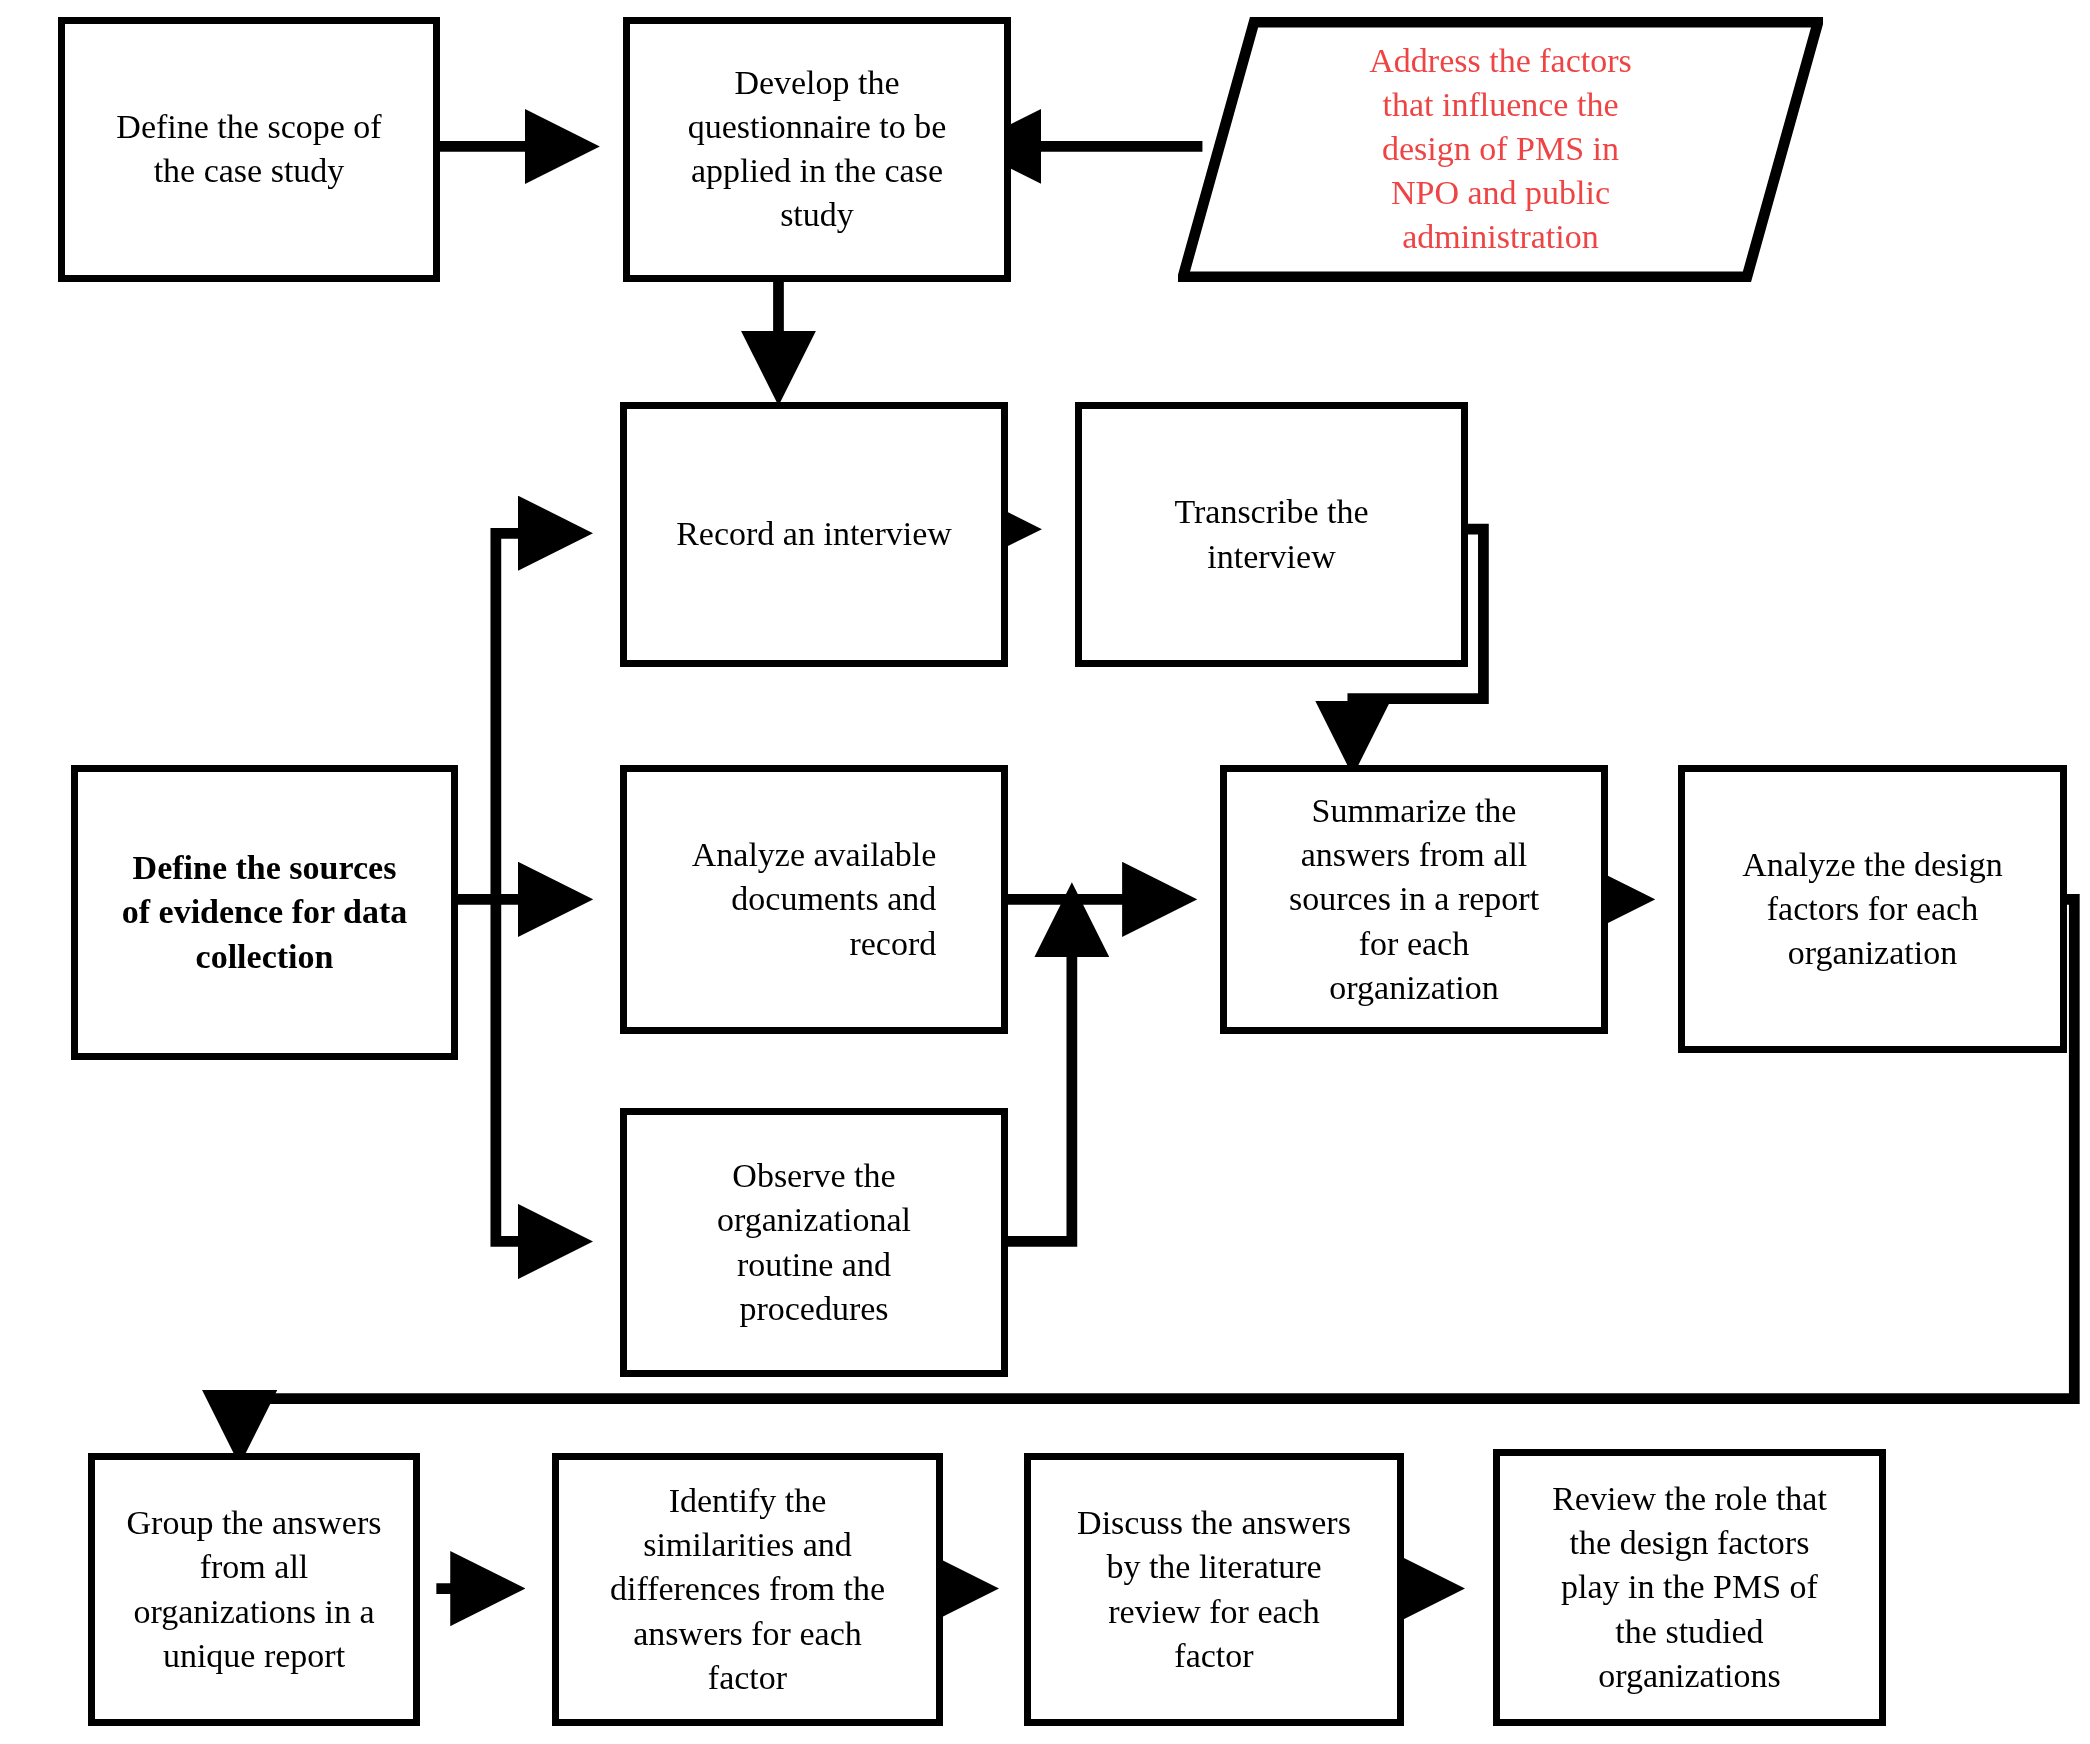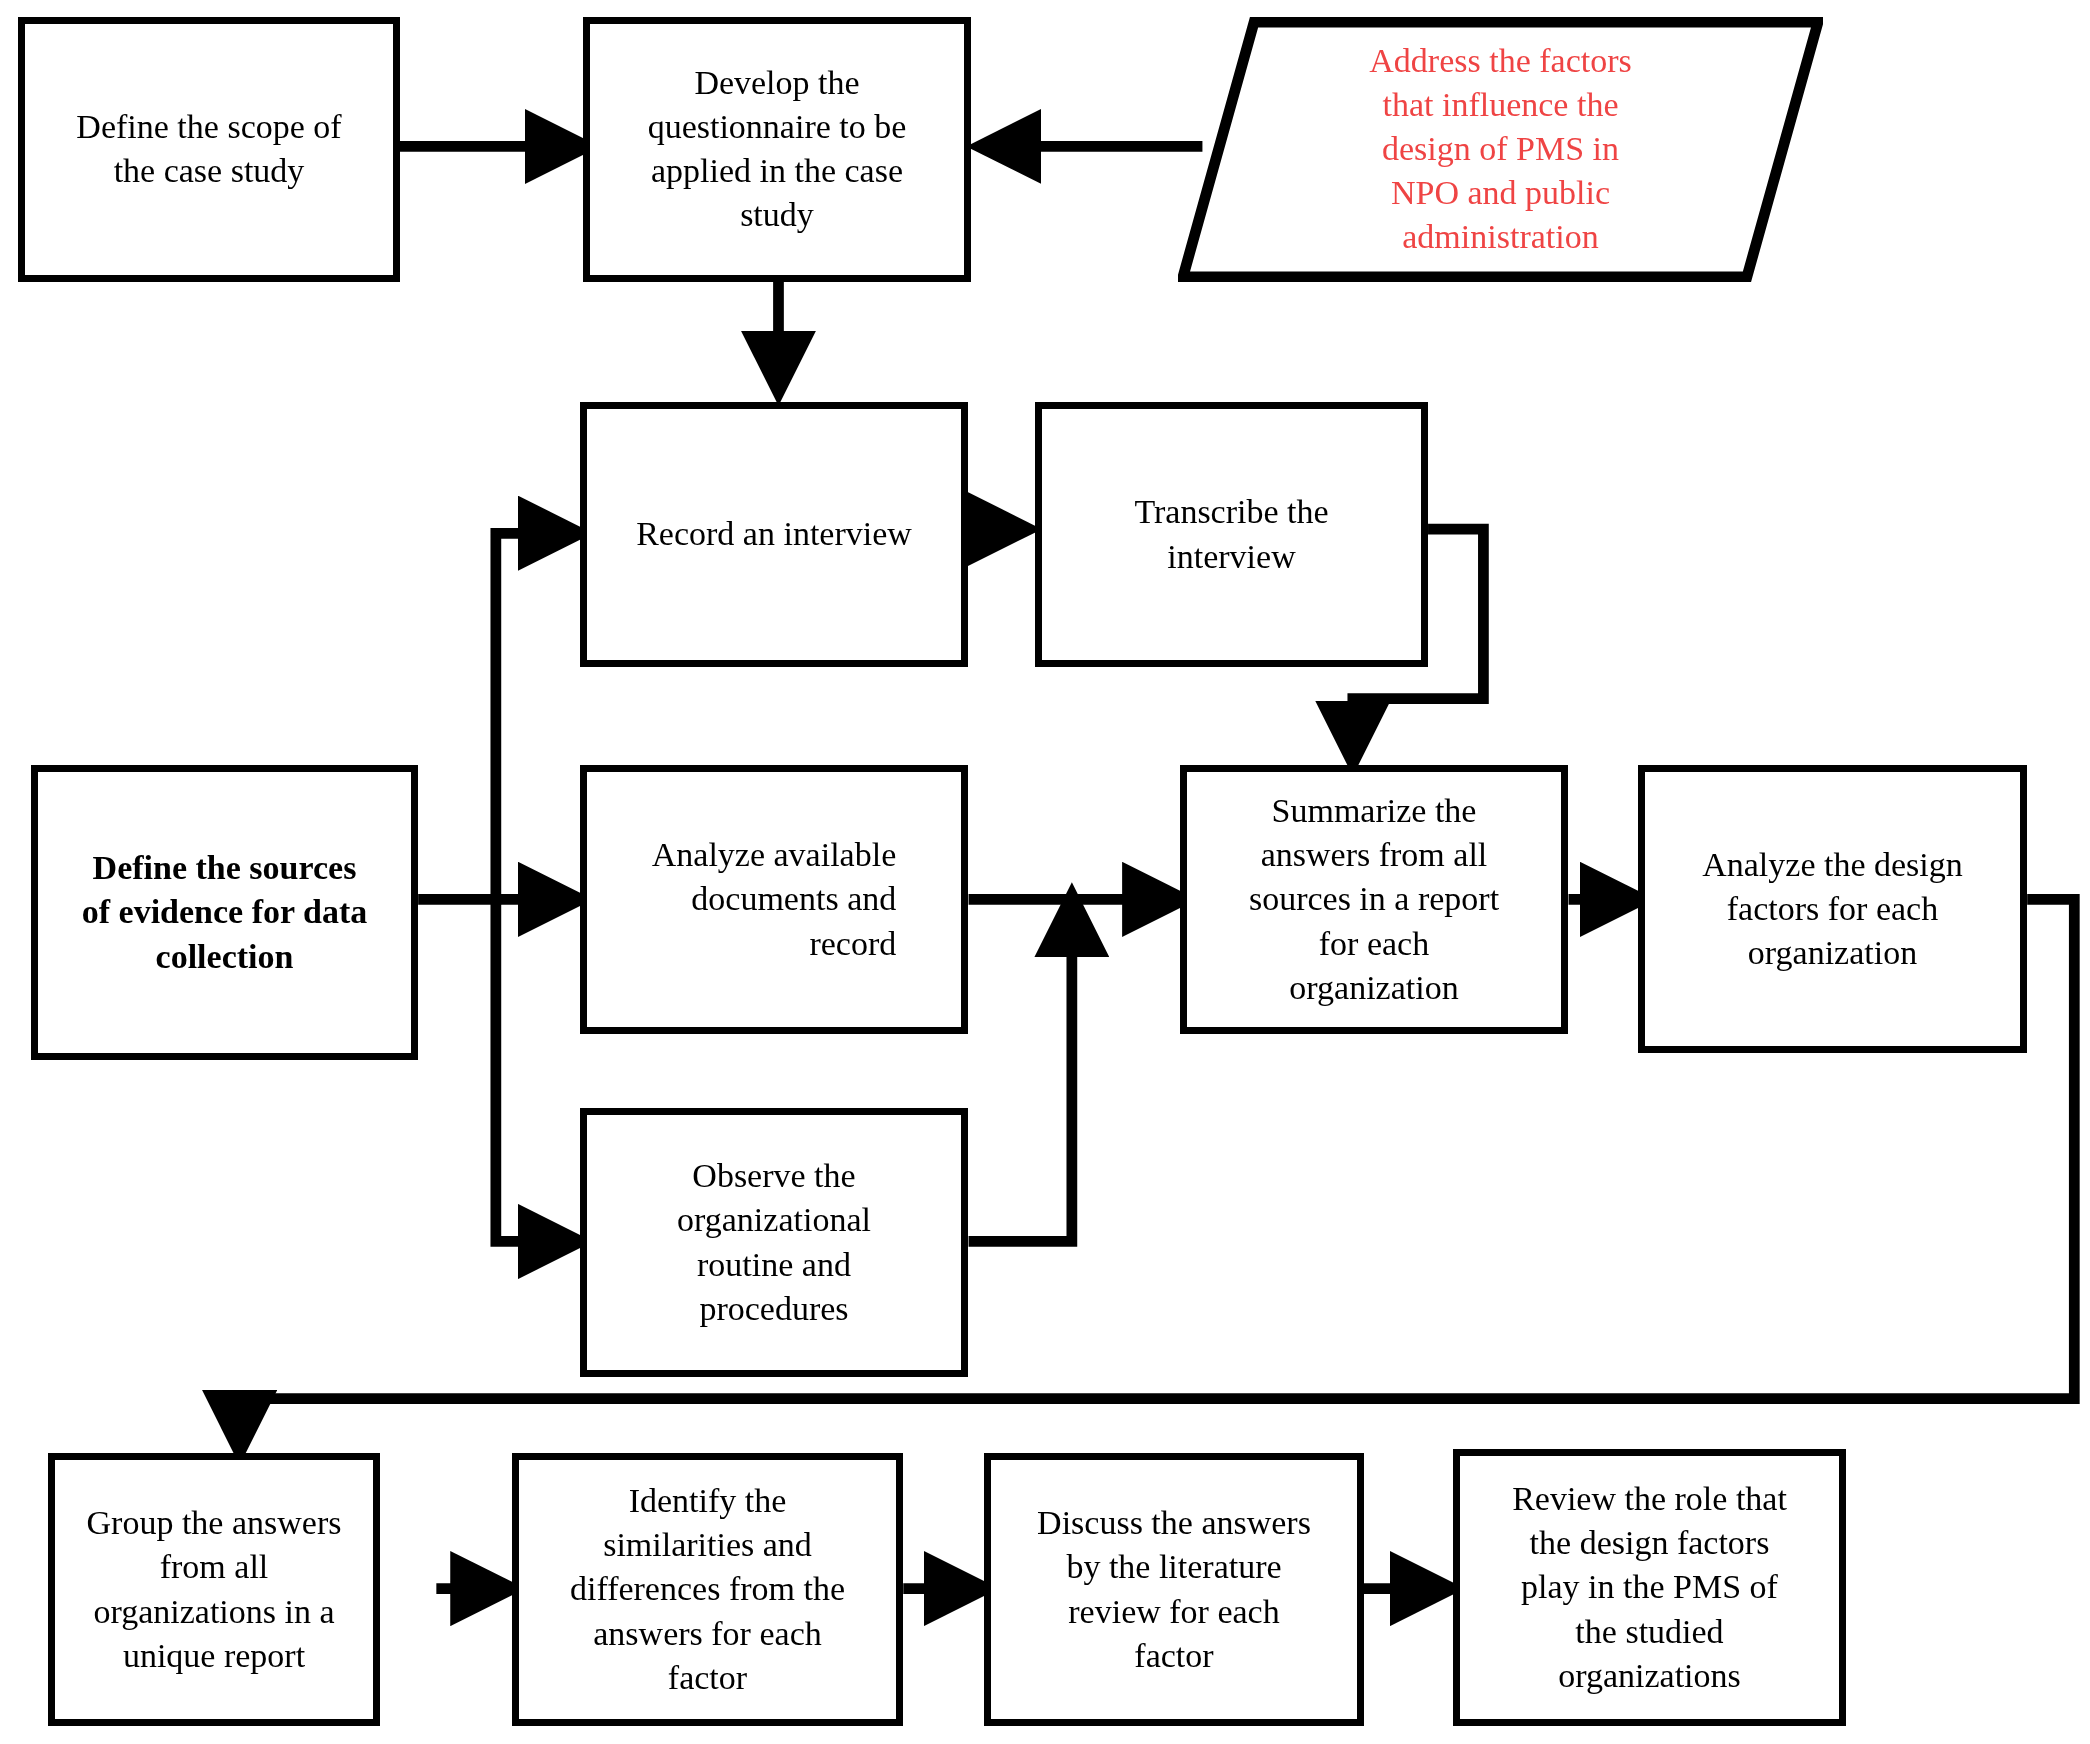--- a/index.html
+++ b/index.html
@@ -25,20 +25,21 @@
     display:flex;
     align-items:center;
     justify-content:center;
     text-align:center;
     color:#000000;
     font-family:"Liberation Serif", serif;
     font-size:34px;
     line-height:1.30;
     padding:0 11.6px;
     white-space:pre-line;
+    margin-left:40px;
   }
   .para{
     position:absolute;
     display:flex;
     align-items:center;
     justify-content:center;
     text-align:center;
     color:#ef4444;
     font-family:"Liberation Serif", serif;
     font-size:34px;

